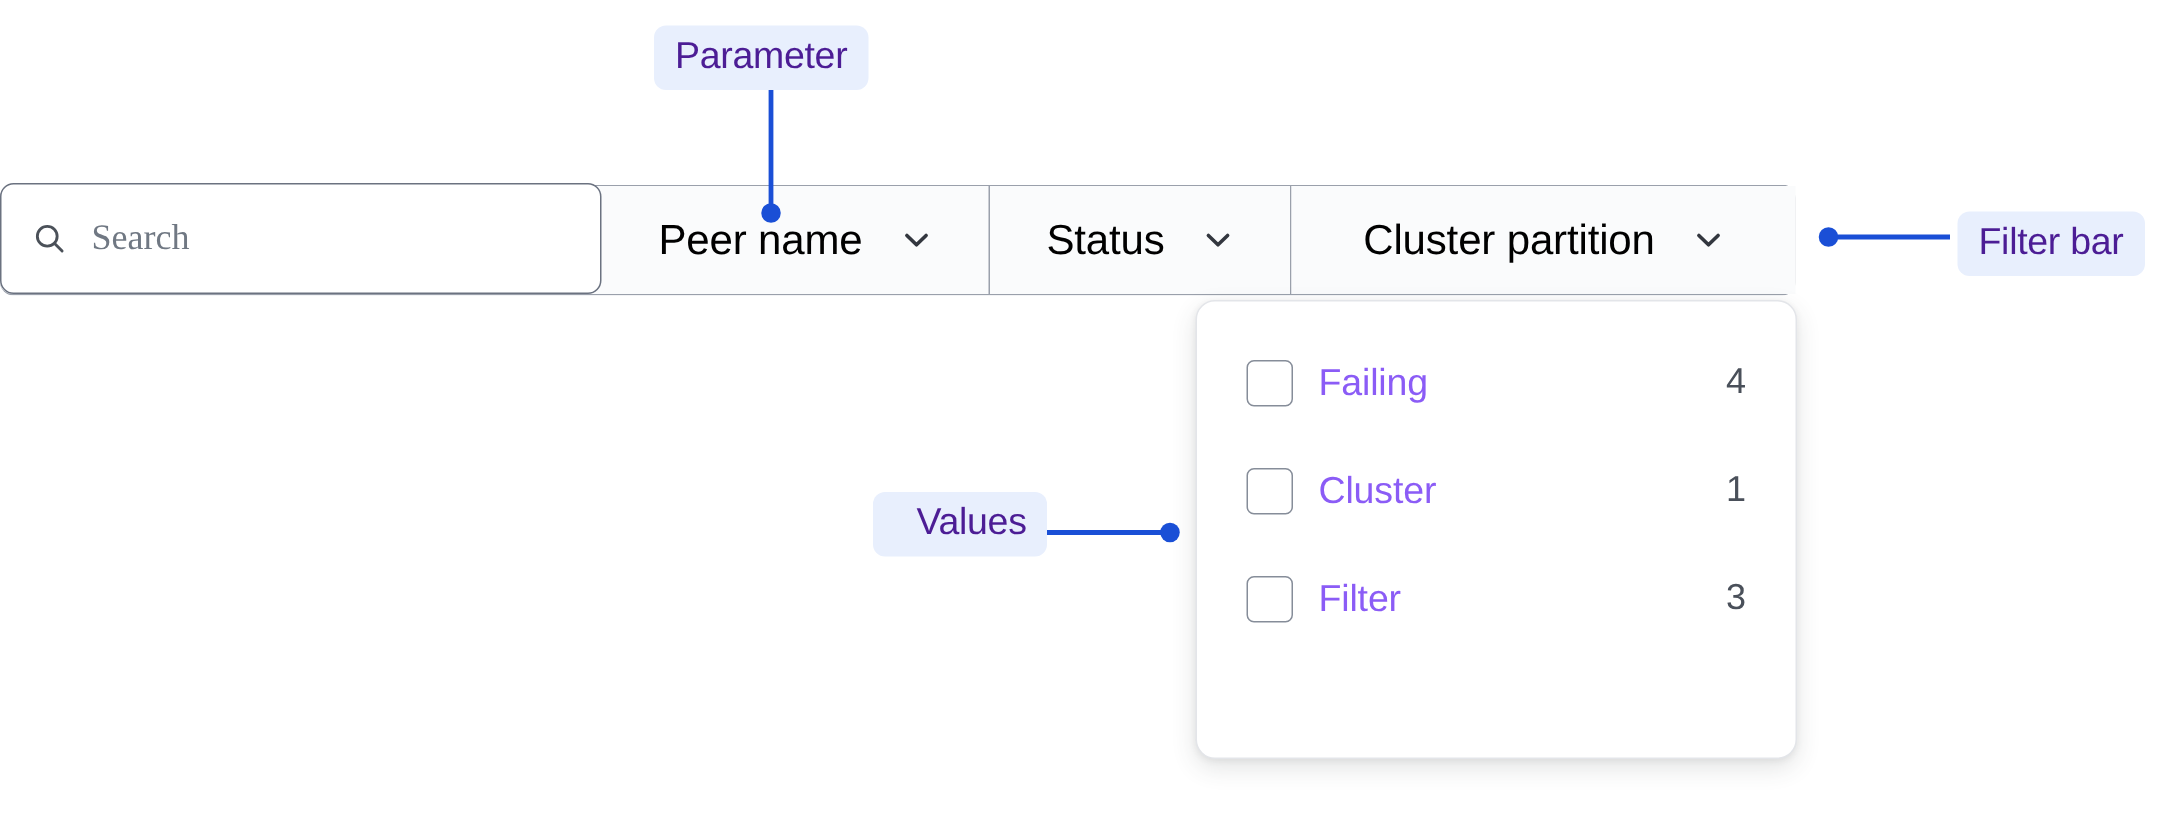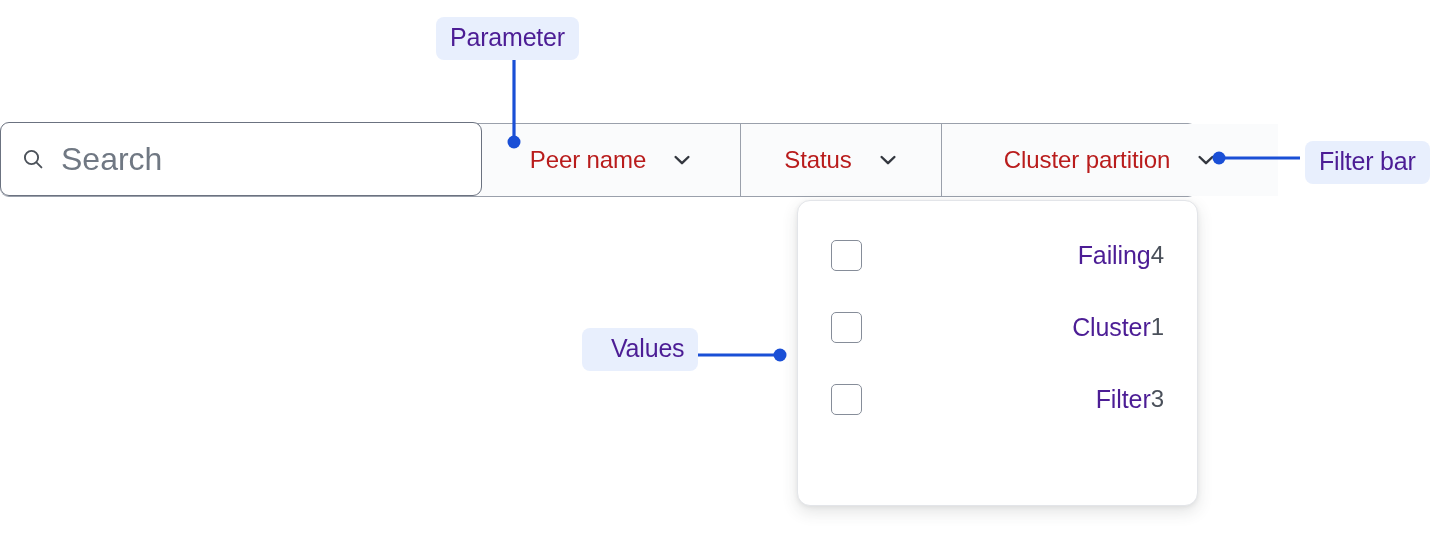--- a/index.html
+++ b/index.html
@@ -59,22 +59,22 @@
     height: 24px;
     margin-right: 16px;
     display: block;
   }
 
   .search-input {
     flex: 1 1 auto;
     border: none;
     outline: none;
     background: transparent;
-    font-family: Liberation Sans, sans-serif;
-    font-size: 32px;
+    font-family: Liberation Serif, serif;
+    font-size: 24px;
     color: #3c4149;
     padding: 0;
     height: 32px;
     line-height: 32px;
   }
   .search-input::placeholder {
     color: #707883;
     opacity: 1;
   }
 
@@ -93,22 +93,22 @@
   }
   .filter-cell:last-child {
     border-right: none;
   }
 
   .filter-cell.peer { flex: 0 0 259px; }
   .filter-cell.partition { flex: 0 0 336px; }
   .filter-cell.status { flex: 0 0 201px; }
 
   .filter-label {
-    font-size: 24px;
-    color: #b91c1c;
+    font-size: 28px;
+    color: #000000;
     white-space: nowrap;
     letter-spacing: -0.1px;
     text-align: center;
   }
 
   .chev {
     flex: 0 0 auto;
     width: 20px;
     height: 20px;
     display: block;
@@ -147,23 +147,22 @@
     box-sizing: border-box;
     border: 1.9px solid #868d99;
     border-radius: 5px;
     background: #ffffff;
     margin-right: 17px;
   }
 
   .option-label {
     flex: 1 1 auto;
     font-size: 25px;
-    color: #4c1d95;
+    color: #8b5cf6;
     letter-spacing: -0.1px;
-    text-align: right;
   }
 
   .option-count {
     flex: 0 0 auto;
     font-size: 24px;
     color: #4a505a;
     text-align: right;
   }
 
   

